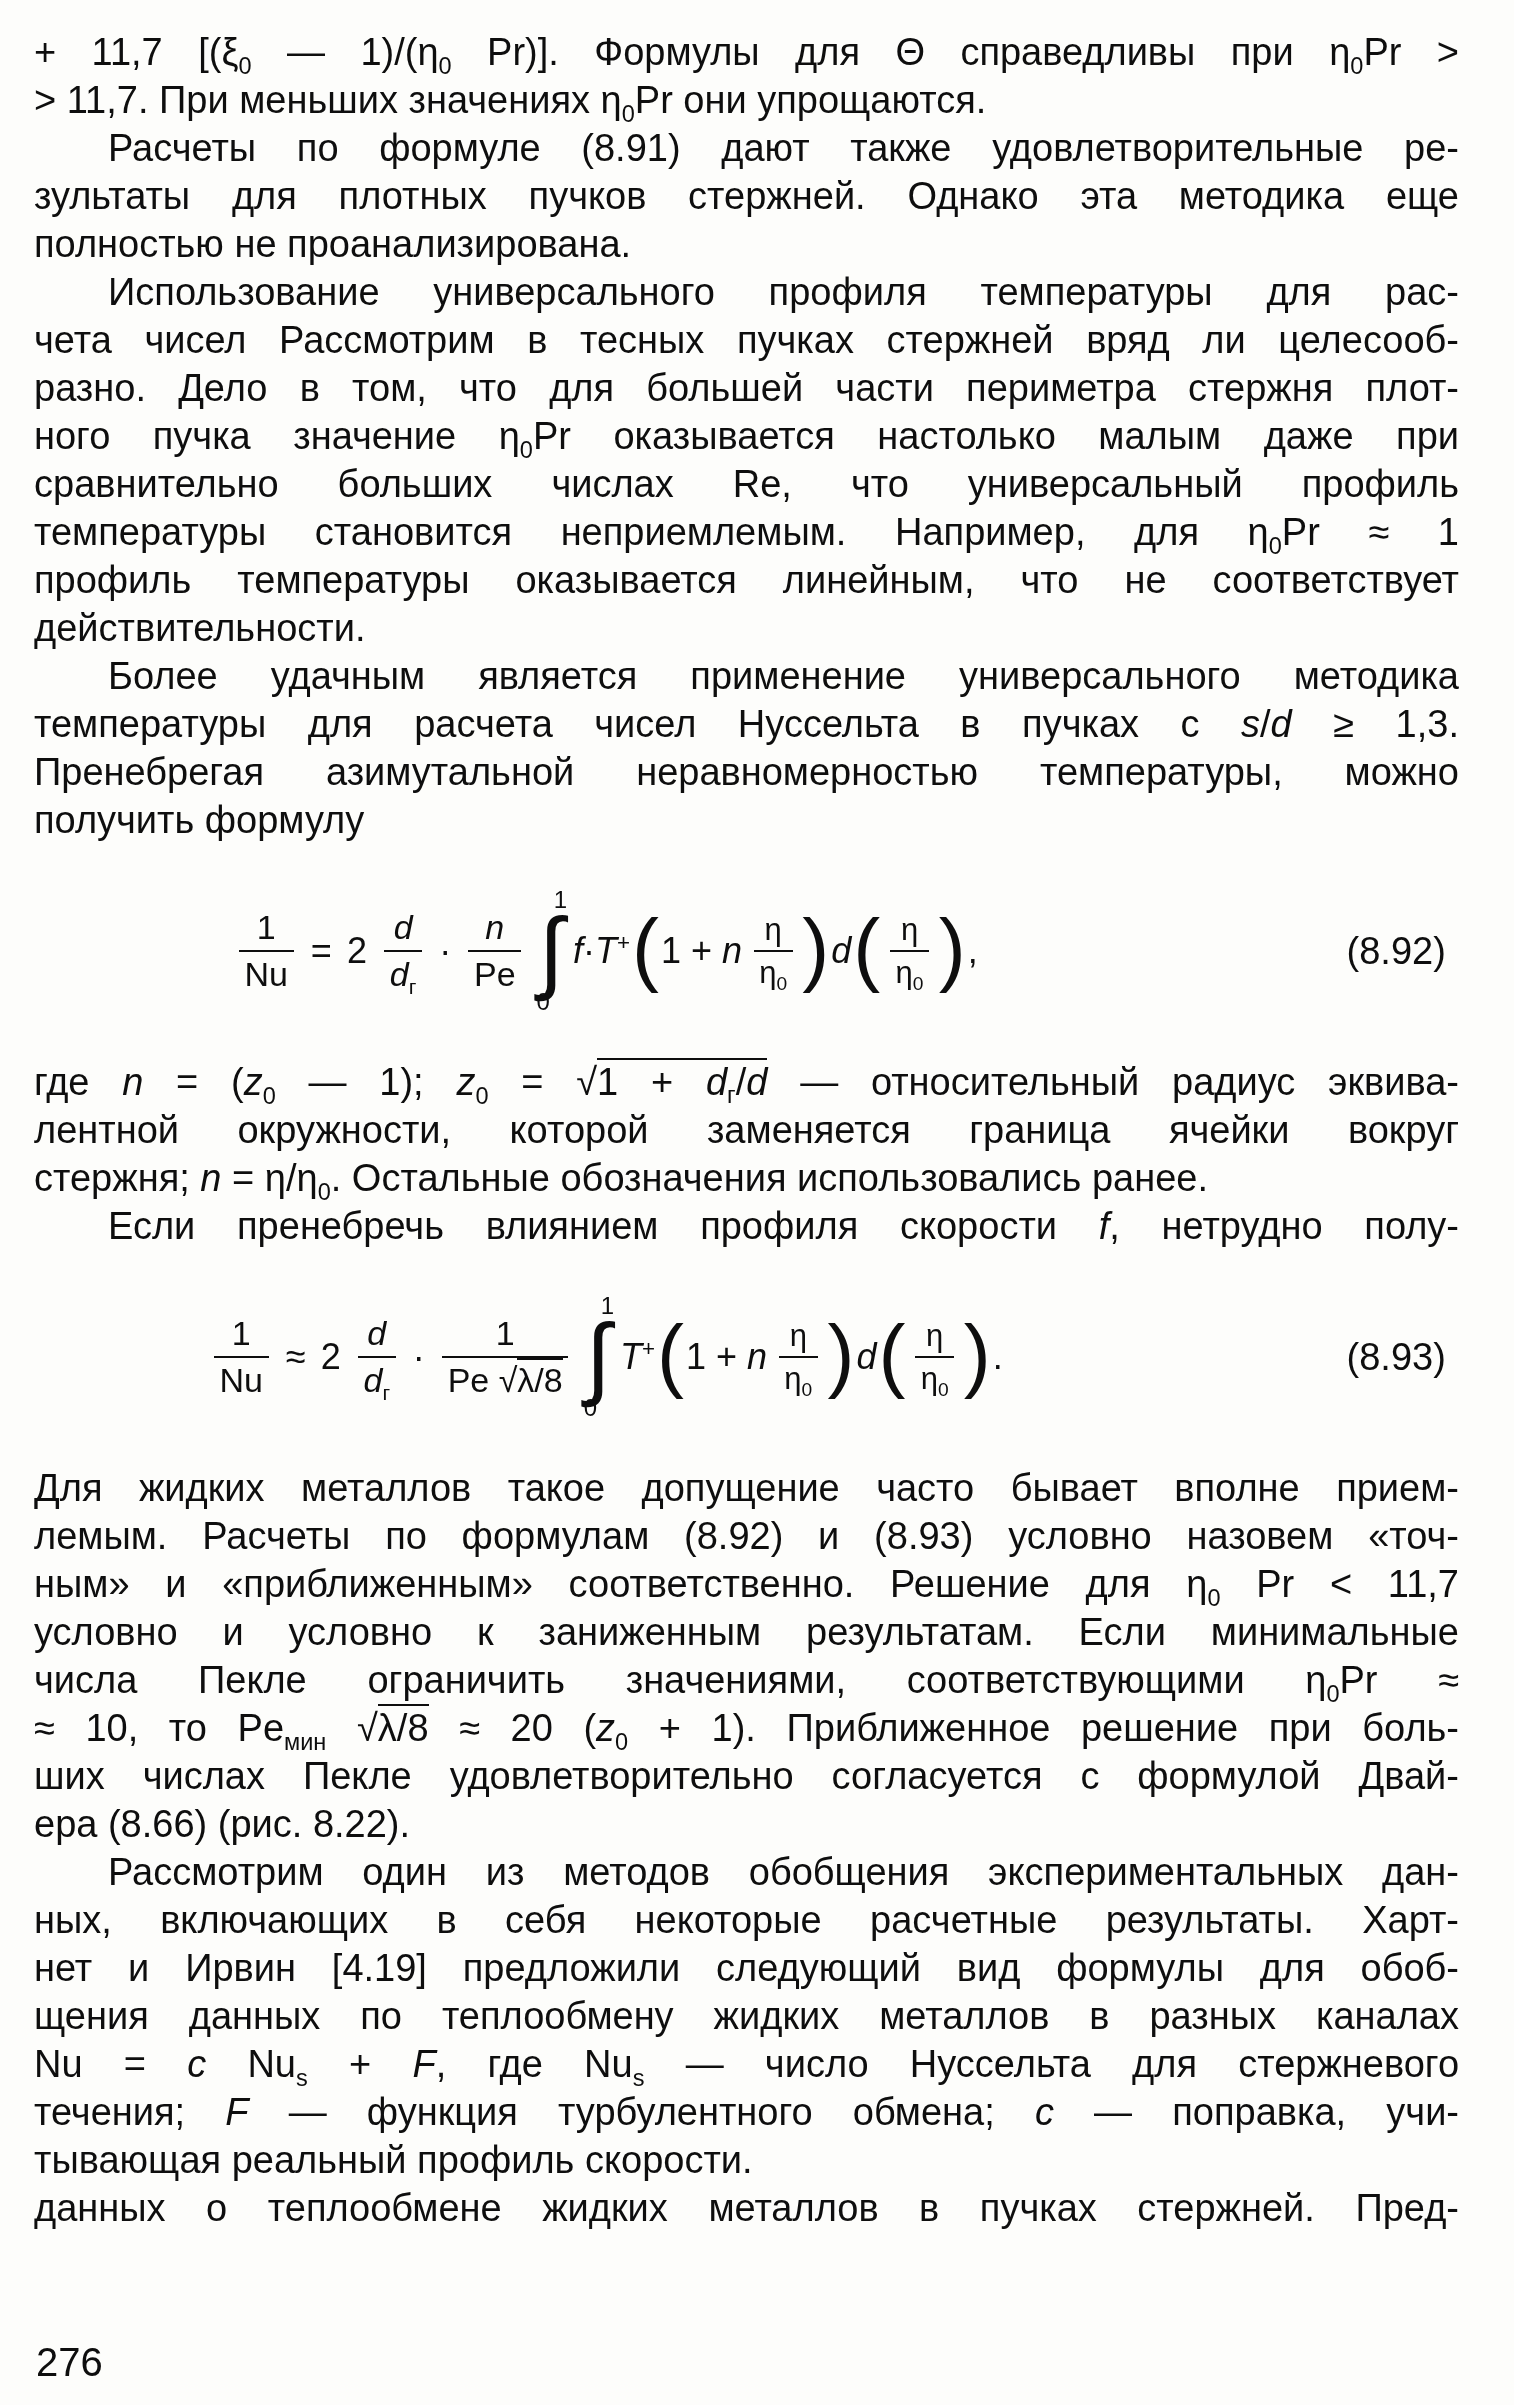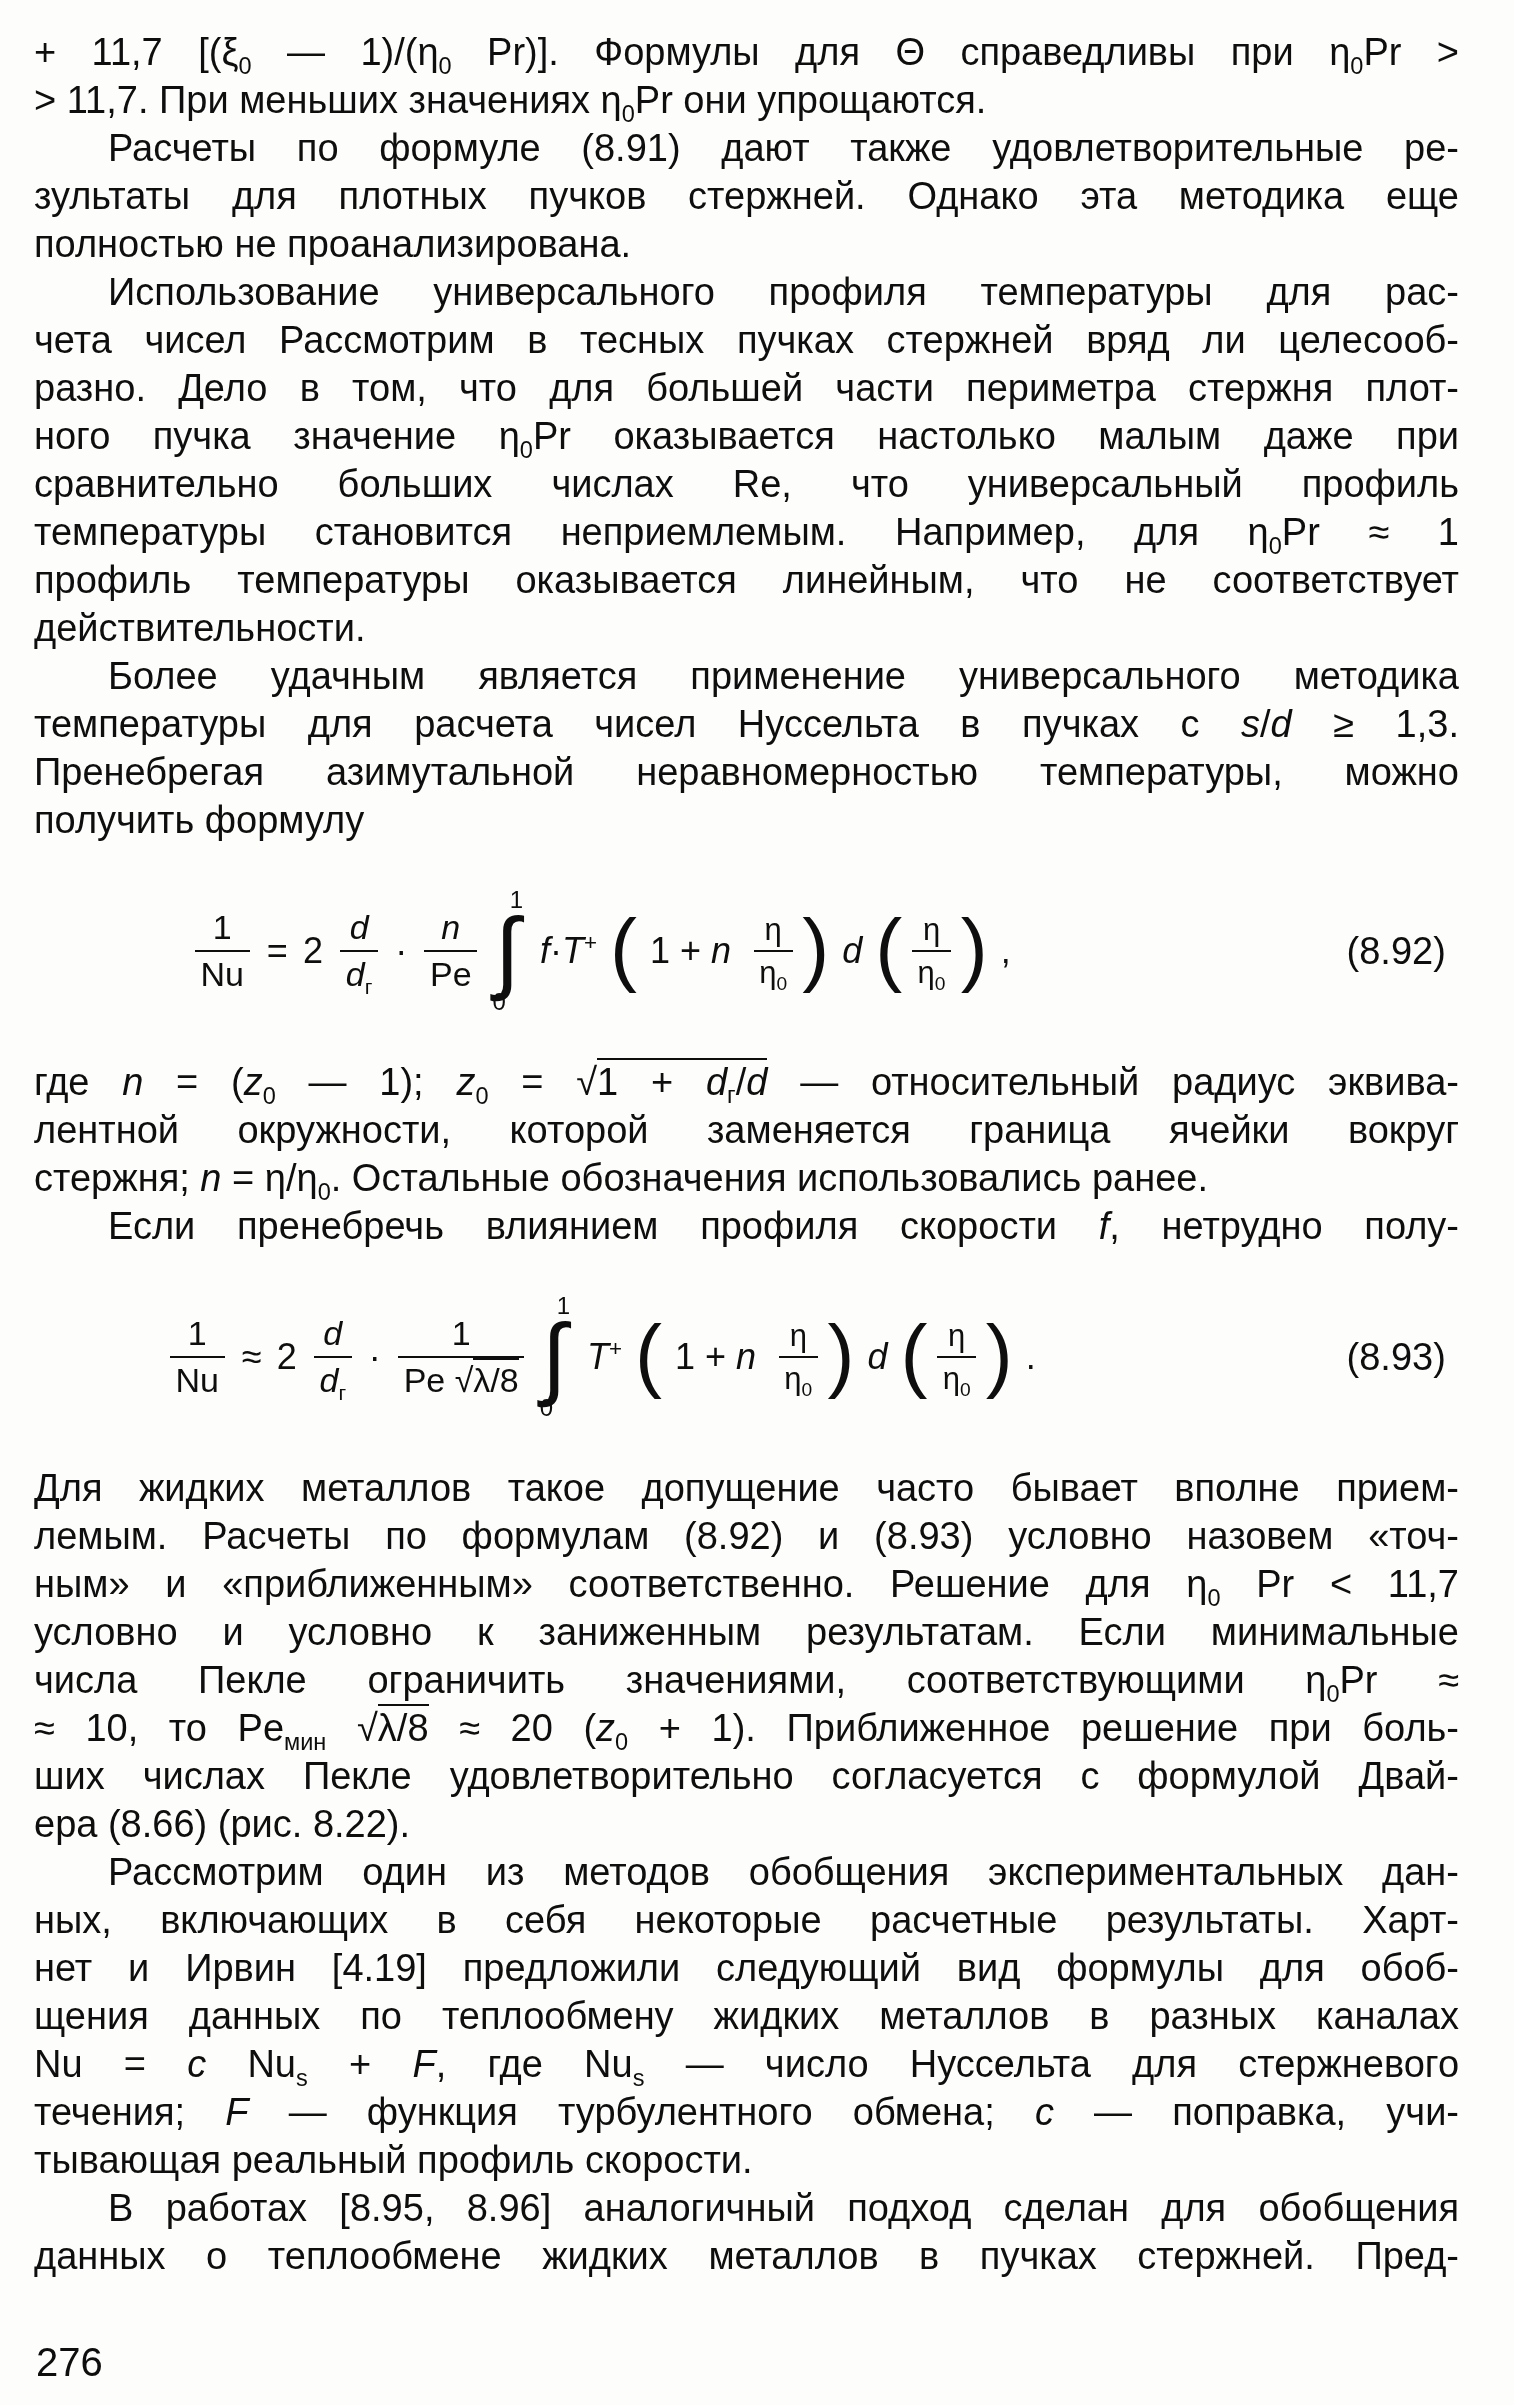--- a/index.html
+++ b/index.html
@@ -12,21 +12,21 @@
   sub,sup{line-height:0;font-size:0.62em;}
   .ov{border-top:2.8px solid #0e0e0e;padding-top:0.9px;}
   
   .eq{position:relative;height:214px;display:flex;align-items:center;}
   .eqbody{display:flex;align-items:center;margin:0 auto;transform:translateX(-142px);font-size:36px;}
   .fr{display:inline-flex;flex-direction:column;align-items:center;margin:0 9.5px;font-size:34px;line-height:1.15;}
   .fr .nu{padding:0 5.7px 2.8px;}
   .fr .de{border-top:2.8px solid #0e0e0e;padding:2.8px 5.7px 0;}
   .fr.sm{font-size:31px;}
   .op{margin:0 7.6px;}
-  .mv{margin:0 13px;}
+  .mv{margin:0 2px;}
   .intg{display:inline-flex;flex-direction:column;align-items:center;margin:0 7.6px;line-height:1;}
   .intg .lim{font-size:24px;line-height:1;}
   .intg .isign{font-size:91px;line-height:.85;}
   .intg .t{transform:translateX(9.5px);}
   .intg .b{transform:translateX(-7.6px);}
   .bp{font-size:81px;line-height:.5;transform:translateY(-2.8px);}
   .eqno{position:absolute;right:13.2px;top:50%;transform:translateY(-50%);font-size:38px;}
   .pagenum{position:absolute;left:36px;bottom:21px;font-size:40px;}
 </style>
 </head>
@@ -158,21 +158,20 @@
         <div class="tline">≈ 10, то Pe<sub>мин</sub> √<span class="ov">λ/8</span> ≈ 20 (<i>z</i><sub>0</sub> + 1). Приближенное решение при боль-</div>
         <div class="tline">ших числах Пекле удовлетворительно согласуется с формулой Двай-</div>
         <div class="tline end">ера (8.66) (рис. 8.22).</div>
         <div class="tline ind">Рассмотрим один из методов обобщения экспериментальных дан-</div>
         <div class="tline">ных, включающих в себя некоторые расчетные  результаты. Харт-</div>
         <div class="tline">нет и Ирвин [4.19] предложили следующий вид формулы для обоб-</div>
         <div class="tline">щения данных по теплообмену жидких металлов в разных каналах</div>
         <div class="tline">Nu = <i>c</i> Nu<sub>s</sub> + <i>F</i>, где Nu<sub>s</sub> — число Нуссельта для стержневого</div>
         <div class="tline">течения; <i>F</i> — функция турбулентного обмена; <i>c</i> — поправка, учи-</div>
         <div class="tline end">тывающая реальный профиль скорости.</div>
-        <div class="tline ind">В работах [8.95, 8.96] аналогичный подход сделан для обобщения</div>
         <div class="tline">данных о теплообмене жидких металлов в пучках стержней. Пред-</div>
       </div>
 
   </div>
 
   <div class="pagenum">276</div>
 </div>
 
 
 </body></html>

